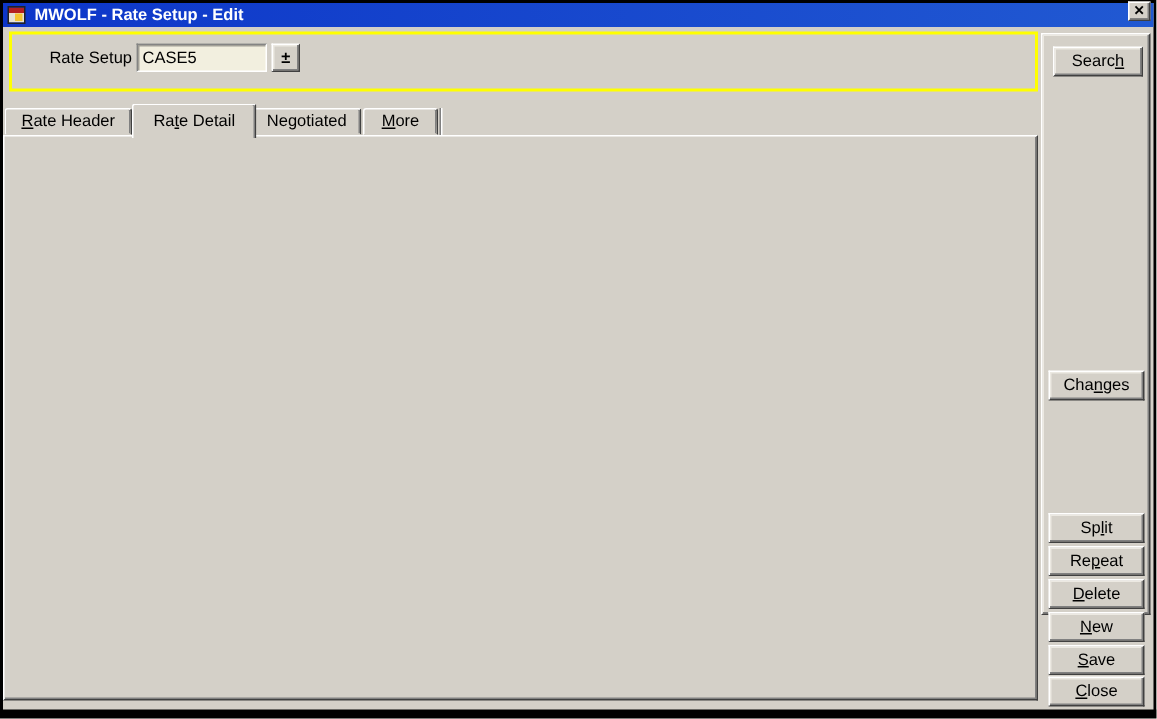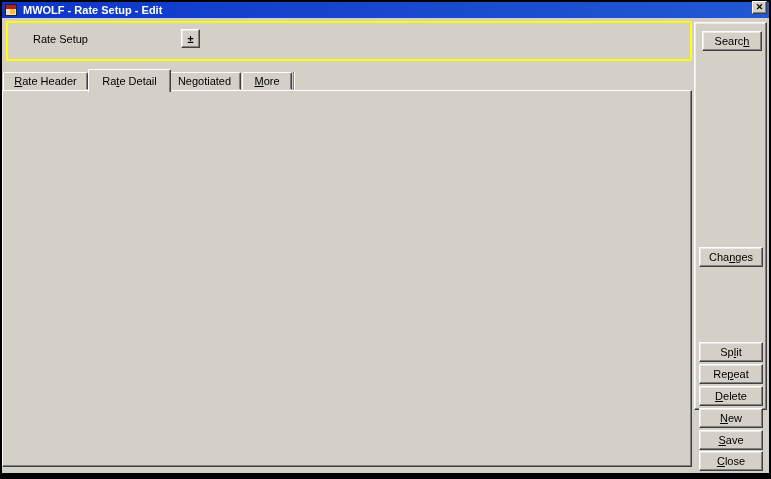--- a/index.html
+++ b/index.html
@@ -133,20 +133,21 @@
   <div id="titlebar" class="abs">
     <div class="app-ico">
         <div class="spark"></div>
       </div>
     <span class="t-text">MWOLF - Rate Setup - Edit</span>
   </div>
   <div class="close-btn">✕</div>
 
   <div id="topstrip" class="abs"></div>
   <div id="rate-code-label" class="abs">Rate Setup</div>
+  <input id="rate-code-input" class="abs fld sunken" value="CASE5" style="">
   <div id="rate-code-lov" class="abs raised btn lov">±</div>
 
   <div id="tab-rate-header" class="abs tab"><u>R</u>ate Header</div>
   <div id="tab-rate-detail" class="abs tab">Ra<u>t</u>e Detail</div>
   <div id="tab-negotiated" class="abs tab">Negotiated</div>
   <div id="tab-more" class="abs tab"><u>M</u>ore</div>
   <div id="tab-divider" class="abs"></div>
 
   <div id="content" class="abs"></div>
 

